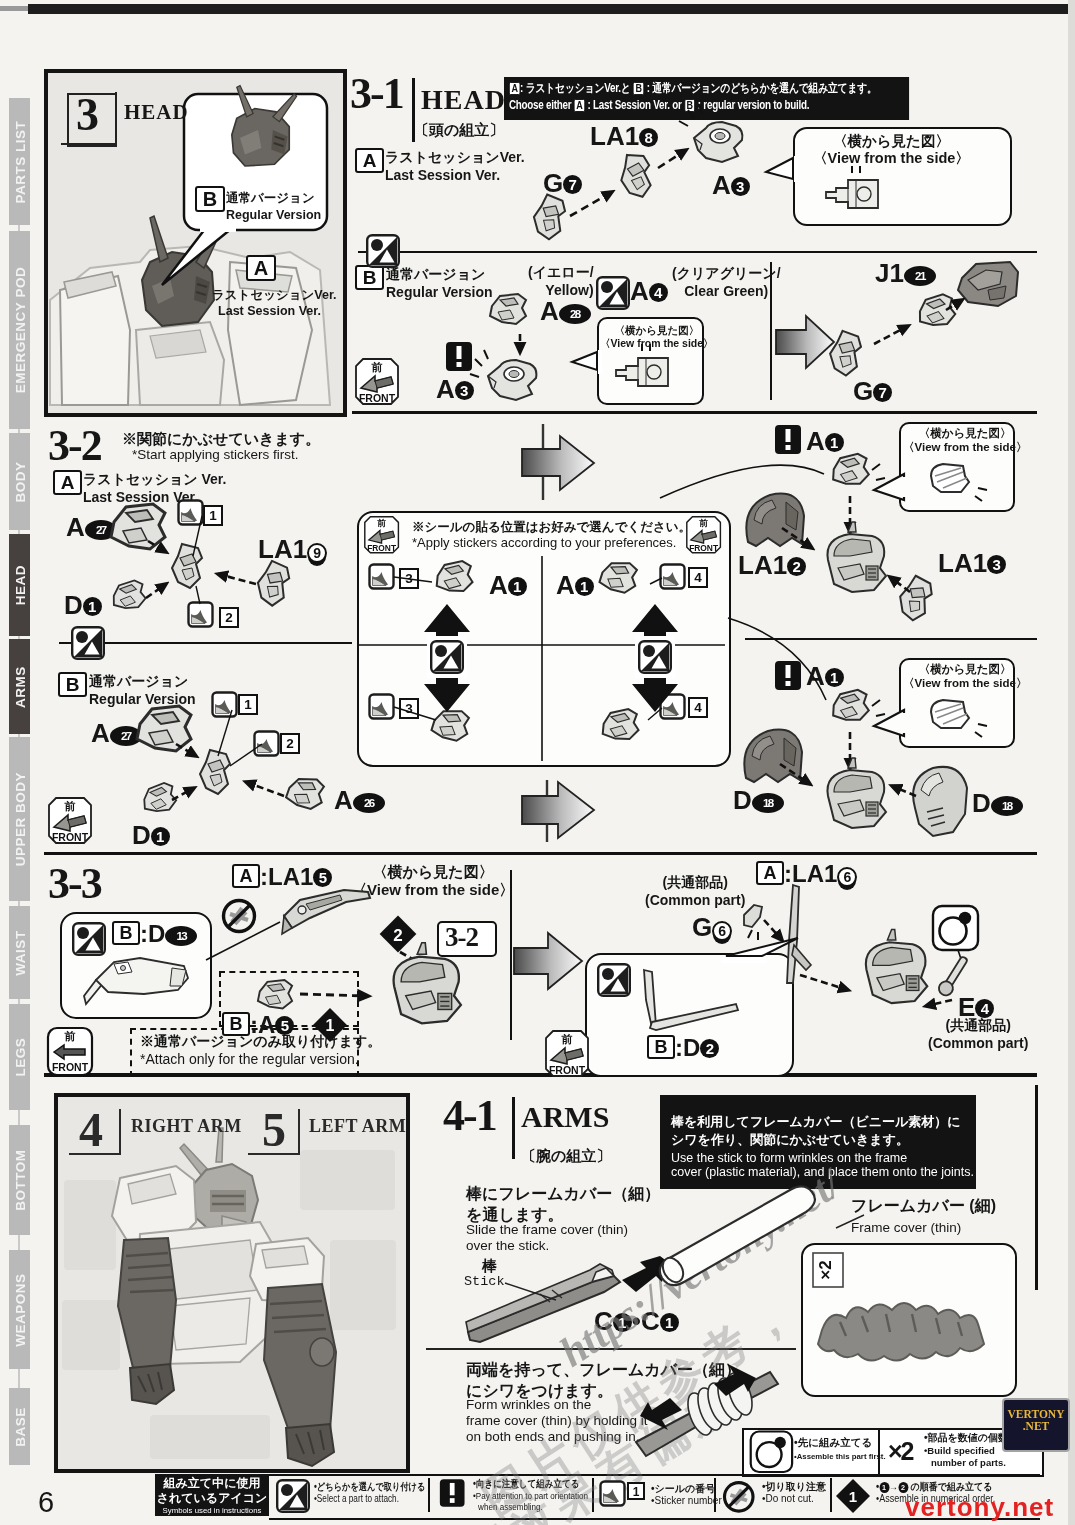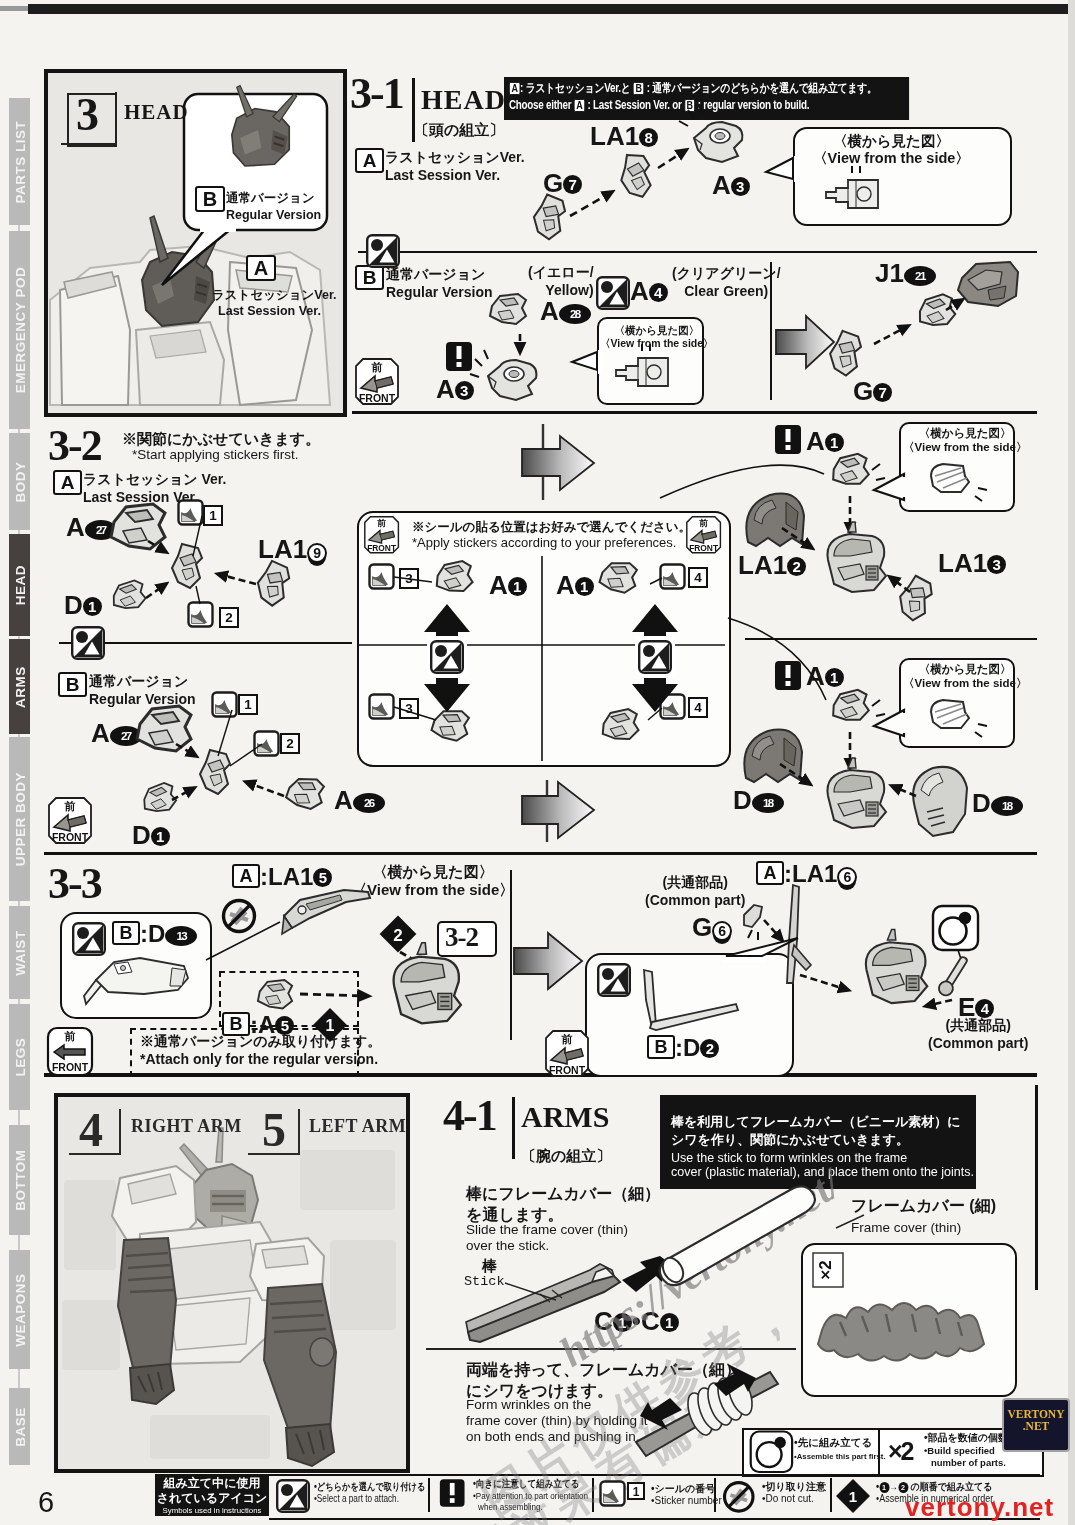--- a/index.html
+++ b/index.html
@@ -251,21 +251,21 @@
   <div class="abs plabel" style="left:140px;top:920px;font-size:24px;">:D<span class="pn pn2">13</span></div>
   <div class="abs" style="left:232px;top:864px;"><span class="lbox" style="font-size:18px;width:18px;">A</span></div>
   <div class="abs plabel" style="left:260px;top:863px;font-size:24px;">:LA1<span class="pn pn1">5</span></div>
   <div class="abs ctext" style="left:352px;top:863px;font-size:15px;">〈横から見た図〉<br>〈View from the side〉</div>
   <div class="abs" style="left:437px;top:921px;width:56px;height:32px;border:2.5px solid #111;border-radius:5px;background:#fff;"></div>
   <div class="abs serif" style="left:445px;top:922px;font-size:27px;letter-spacing:-1px;">3-2</div>
   <div class="dashbox" style="left:219px;top:971px;width:136px;height:52px;border-width:2px;"></div>
   <div class="dashbox" style="left:130px;top:1028px;width:225px;height:45px;border-width:2px;"></div>
   <div class="abs" style="left:222px;top:1012px;"><span class="lbox" style="font-size:18px;width:18px;">B</span></div>
   <div class="abs plabel" style="left:250px;top:1011px;font-size:24px;">:A<span class="pn pn1">5</span></div>
-  <div class="abs t14 jp" style="left:140px;top:1033px;">※通常バージョンのみ取り付けます。<br><span style="font-weight:bold;">*Attach only for the regular version.</span></div>
+  <div class="abs t14 jp" style="left:140px;top:1033px;">※通常バージョンのみ取り付けます。<br><span style="font-weight:normal;">*Attach only for the regular version.</span></div>
   <div class="abs t14 jp" style="left:645px;top:874px;text-align:center;">(共通部品)<br>(Common part)</div>
   <div class="abs plabel" style="left:692px;top:912px;">G<span class="pno">6</span></div>
   <div class="abs" style="left:756px;top:861px;"><span class="lbox" style="font-size:18px;width:18px;">A</span></div>
   <div class="abs plabel" style="left:784px;top:860px;font-size:24px;">:LA1<span class="pno">6</span></div>
   <div class="callout" style="left:585px;top:953px;width:205px;height:120px;border-radius:16px;"></div>
   <div class="abs" style="left:647px;top:1035px;"><span class="lbox" style="font-size:18px;width:18px;">B</span></div>
   <div class="abs plabel" style="left:675px;top:1034px;font-size:24px;">:D<span class="pn pn1">2</span></div>
   <div class="abs plabel" style="left:958px;top:992px;">E<span class="pn pn1">4</span></div>
   <div class="abs t14 jp" style="left:928px;top:1017px;text-align:center;">(共通部品)<br>(Common part)</div>
 

